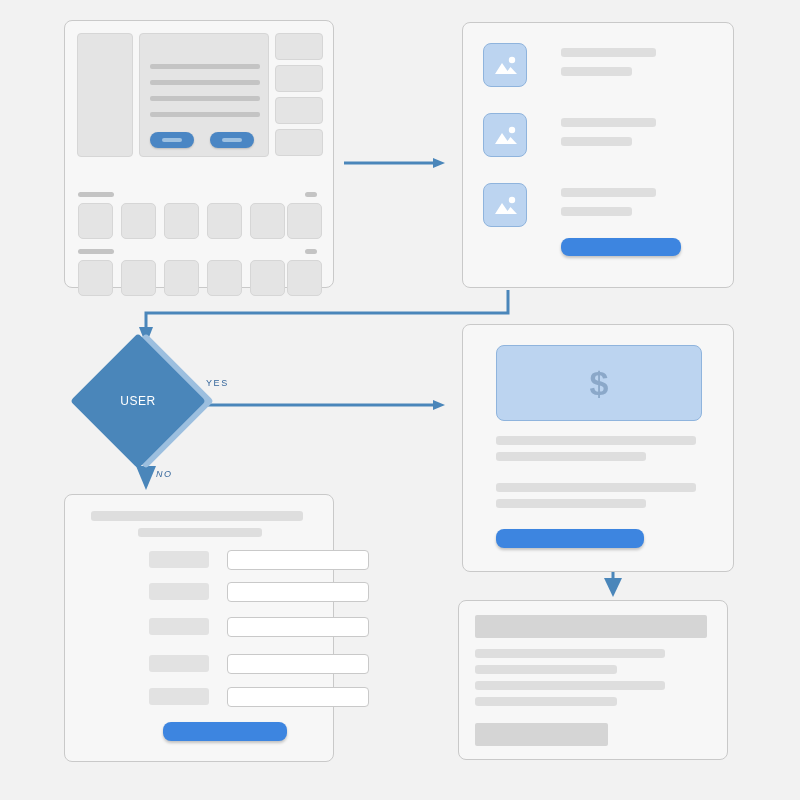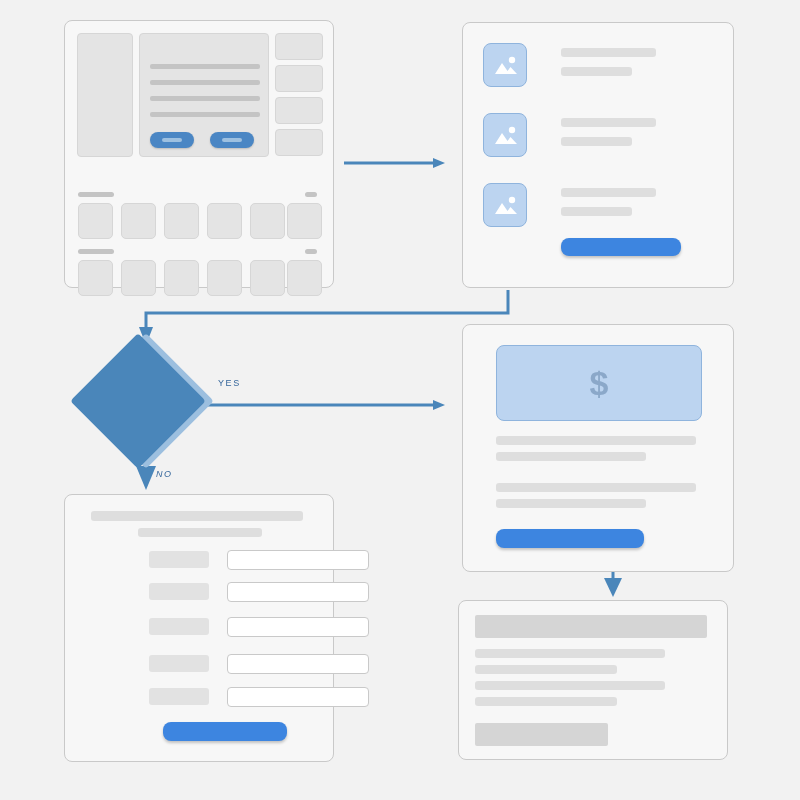--- a/index.html
+++ b/index.html
@@ -170,21 +170,21 @@
       <line x1="146" y1="452" x2="146" y2="470" stroke="#4a86ba" stroke-width="3"></line>
       <path d="M136,466 L156,466 L146,490 z" fill="#4a86ba"></path>
     </g>
 
     <g>
       <line x1="613" y1="572" x2="613" y2="582" stroke="#4a86ba" stroke-width="3"></line>
       <path d="M604,578 L622,578 L613,597 z" fill="#4a86ba"></path>
     </g>
   </svg>
 
-  <div class="edge-label" style="left:218px; top:378px;">YES</div>
+  <div class="edge-label" style="left:206px; top:378px;">YES</div>
   <div class="edge-label" style="left:156px; top:469px;font-style:italic;">NO</div>
 
   <div class="panel" id="panel-dashboard">
 
     <div id="p1-sidebar"></div>
 
     <div id="p1-main">
       <div class="tline" style="top:30px;  width:110px;"></div>
       <div class="tline" style="top:46px;  width:110px;"></div>
       <div class="tline" style="top:62px;  width:110px;"></div>
@@ -250,20 +250,21 @@
     </div>
     <div class="bar" style="left:98px; top:165px; width:95px; height:9px;"></div>
     <div class="bar" style="left:98px; top:184px; width:71px; height:9px;"></div>
 
     <div class="cta" style="left:98px; top:215px; width:120px; height:18px;"></div>
   </div>
 
   <div id="decision-node">
     <div id="decision-shadow"></div>
     <div id="decision-shape"></div>
+    <div id="decision-label">USER</div>
   </div>
 
   <div class="panel" id="panel-payment">
     <div id="pay-hero">
       <span>$</span>
     </div>
 
     <div class="bar" style="left:33px; top:111px; width:200px; height:9px;"></div>
     <div class="bar" style="left:33px; top:127px; width:150px; height:9px;"></div>
 

